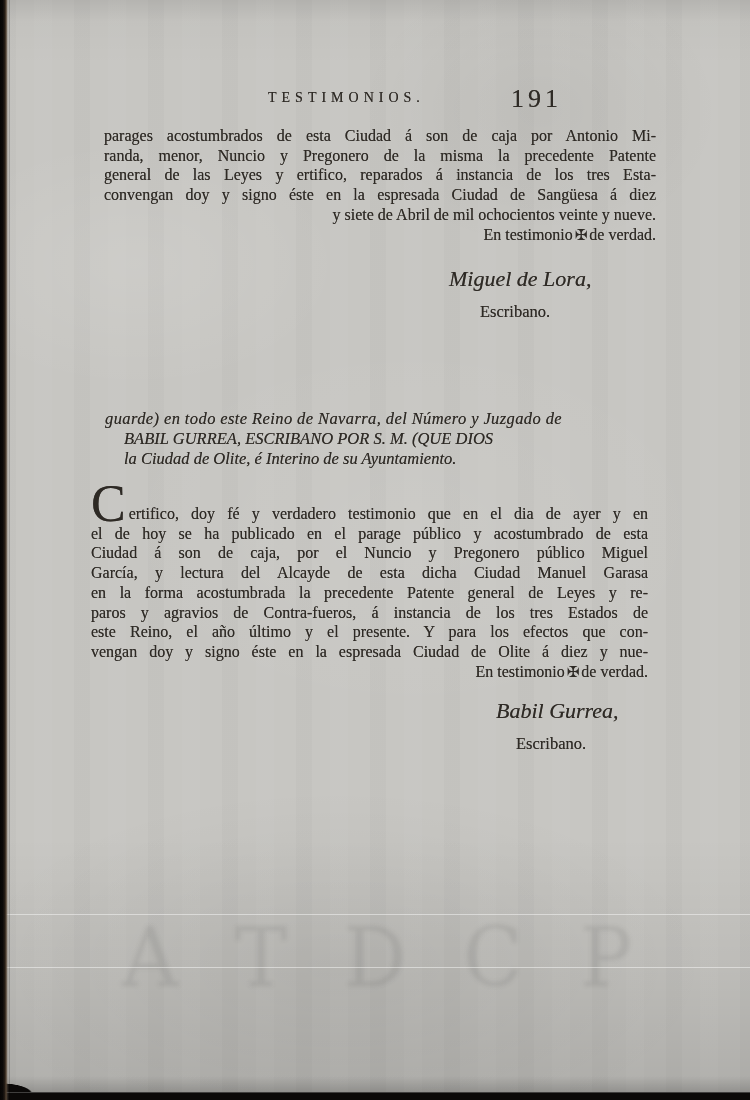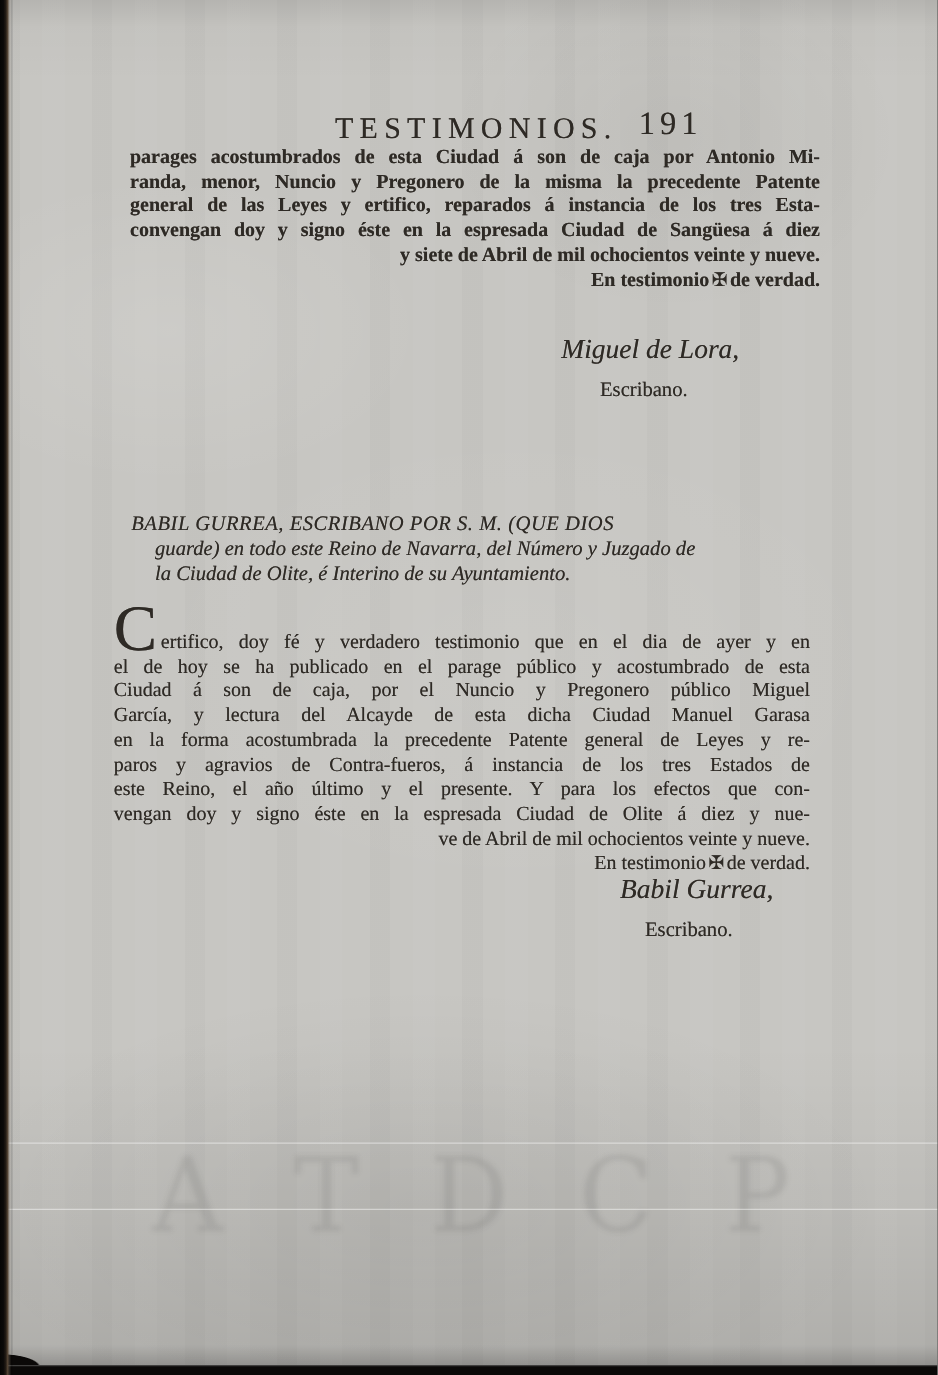--- a/index.html
+++ b/index.html
@@ -37,37 +37,37 @@
       repeating-linear-gradient(90deg,
         rgba(0,0,0,0.022) 0 16px, transparent 16px 34px,
         rgba(255,255,255,0.03) 34px 52px, transparent 52px 74px);
     opacity:.8;
   }
   .abs { position:absolute; }
   .txt { color:var(--ink); text-shadow:0 0 0.5px rgba(46,42,37,0.65); }
 
   .header-title {
     left:268px; top:90px;
-    font-size:24px; letter-spacing:5px;
+    font-size:14px; letter-spacing:5px;
   }
   .page-number {
     left:511px; top:84px;
     font-size:26px; letter-spacing:4px;
   }
 
   .textblock { font-size:16px; line-height:19.7px; }
   .jline { text-align:justify; text-align-last:justify; }
   .plainline { text-align:right; }
   .attest-line { margin-left:36px; }
   .cross {
     font-family:"DejaVu Sans", sans-serif;
     font-size:15px; padding:0 2px;
   }
 
-  .para1 { left:104px; top:116px; width:552px;font-weight:bold; }
+  .para1 { left:104px; top:126px; width:552px; }
 
   .sig-name { font-style:italic; font-size:22px; }
   .sig-role { font-size:16.5px; }
   .sig1-name { left:449px; top:266px; }
   .sig1-role { left:480px; top:302px; }
   .sig2-name { left:496px; top:698px; }
   .sig2-role { left:516px; top:734px; }
 
   .heading { left:105px; top:409px; width:552px;
     font-style:italic; font-size:16.5px; line-height:19.8px; }
@@ -136,39 +136,38 @@
   <div class="plainline">y siete de Abril de mil ochocientos veinte y nueve.</div>
   <div class="plainline attest-line">
     <span>En testimonio</span><span class="cross">✠</span><span>de verdad.</span>
   </div>
 </div>
 
 <div class="abs txt sig-name sig1-name">Miguel de Lora,</div>
 <div class="abs txt sig-role sig1-role">Escribano.</div>
 
 <div class="abs txt heading">
+    <div>guarde) en todo este Reino de Navarra, del Número y Juzgado de</div>
     <div>BABIL GURREA, ESCRIBANO POR S. M. (QUE DIOS</div>
-    <div>guarde) en todo este Reino de Navarra, del Número y Juzgado de</div>
     <div>la Ciudad de Olite, é Interino de su Ayuntamiento.</div>
   </div>
 
 <div class="abs txt textblock para2">
   <div class="jline">
     <span class="dropcap">C</span><span>ertifico, doy fé y verdadero testimonio que en el dia de ayer y en</span>
   </div>
   <div>
       <div class="jline">el de hoy se ha publicado en el parage público y acostumbrado de esta</div>
       <div class="jline">Ciudad á son de caja, por el Nuncio y Pregonero público Miguel</div>
       <div class="jline">García, y lectura del Alcayde de esta dicha Ciudad Manuel Garasa</div>
       <div class="jline">en la forma acostumbrada la precedente Patente general de Leyes y re-</div>
       <div class="jline">paros y agravios de Contra-fueros, á instancia de los tres Estados de</div>
       <div class="jline">este Reino, el año último y el presente. Y para los efectos que con-</div>
       <div class="jline">vengan doy y signo éste en la espresada Ciudad de Olite á diez y nue-</div>
     </div>
-  <div class="plainline">ve de Abril de mil ochocientos veinte y nueve.</div>
   <div class="plainline attest-line2">
     <span>En testimonio</span><span class="cross">✠</span><span>de verdad.</span>
   </div>
 </div>
 
 <div class="abs txt sig-name sig2-name">Babil Gurrea,</div>
 <div class="abs txt sig-role sig2-role">Escribano.</div>
 
 <div class="abs edge-bottom-shadow"></div>
 <div class="abs corner-bl"></div>

